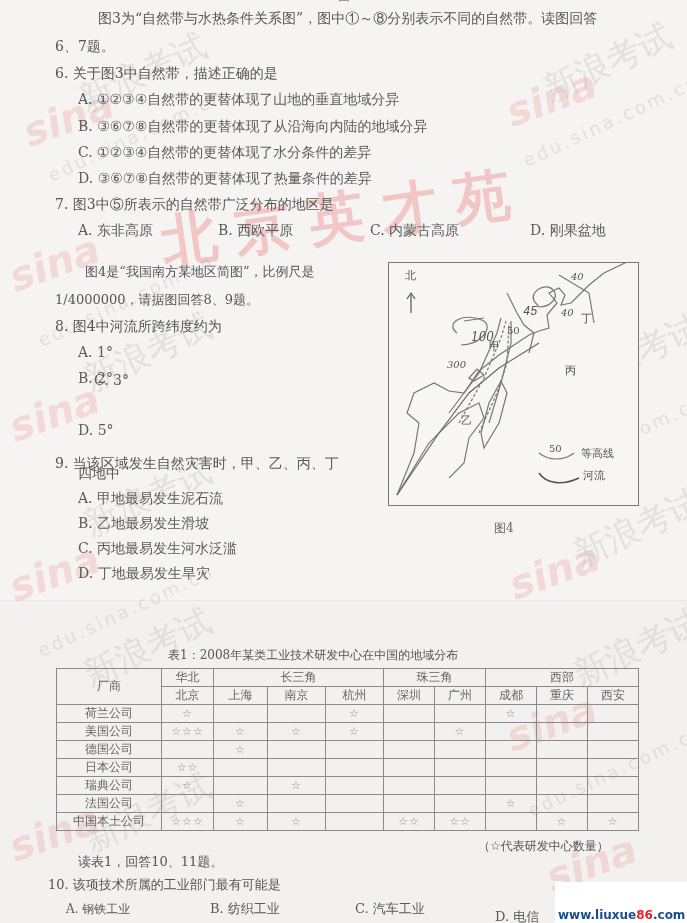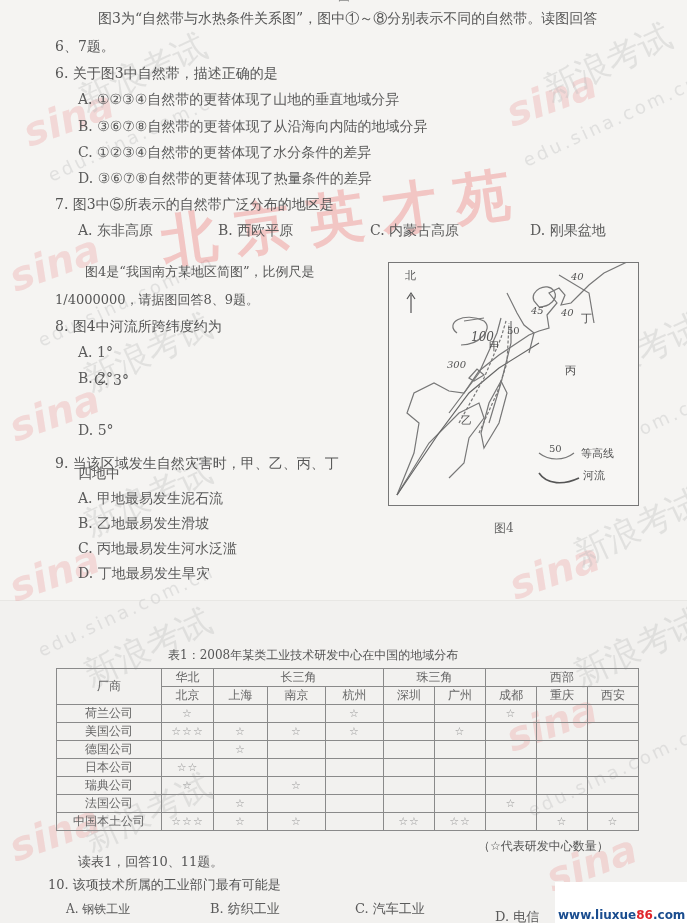--- a/index.html
+++ b/index.html
@@ -134,21 +134,21 @@
       <path d="M150 210 C158 222, 175 222, 190 215" stroke="#555" stroke-width="1.6"></path>
 
       <path d="M22 32 L22 50" stroke="#555"></path>
       <path d="M18 36 L22 30 L26 36" stroke="#555"></path>
     </g>
   </svg>
   <span style="position:absolute;left:16px;top:5px;font-size:11px;color:#555;">北</span>
   <span style="position:absolute;left:82px;top:67px;font-size:12px;color:#555;font-style:italic;">100</span>
   <span style="position:absolute;left:118px;top:62px;font-size:10px;color:#555;">50</span>
   <span style="position:absolute;left:58px;top:96px;font-size:10px;color:#555;font-style:italic;">300</span>
-  <span style="position:absolute;left:142px;top:42px;font-size:10px;color:#555;font-style:italic;">45</span>
+  <span style="position:absolute;left:134px;top:42px;font-size:12px;color:#555;font-style:italic;font-family:Liberation Mono, monospace;">45</span>
   <span style="position:absolute;left:172px;top:44px;font-size:10px;color:#555;font-style:italic;">40</span>
   <span style="position:absolute;left:182px;top:8px;font-size:10px;color:#555;font-style:italic;">40</span>
   <span style="position:absolute;left:100px;top:76px;font-size:11px;color:#444;">甲</span>
   <span style="position:absolute;left:72px;top:150px;font-size:11px;color:#555;">乙</span>
   <span style="position:absolute;left:176px;top:100px;font-size:11px;color:#444;">丙</span>
   <span style="position:absolute;left:192px;top:48px;font-size:11px;color:#444;">丁</span>
   <span style="position:absolute;left:160px;top:180px;font-size:10px;color:#555;">50</span>
   <span style="position:absolute;left:192px;top:183px;font-size:11px;color:#555;">等高线</span>
   <span style="position:absolute;left:194px;top:205px;font-size:11px;color:#555;">河流</span>
 </div>

